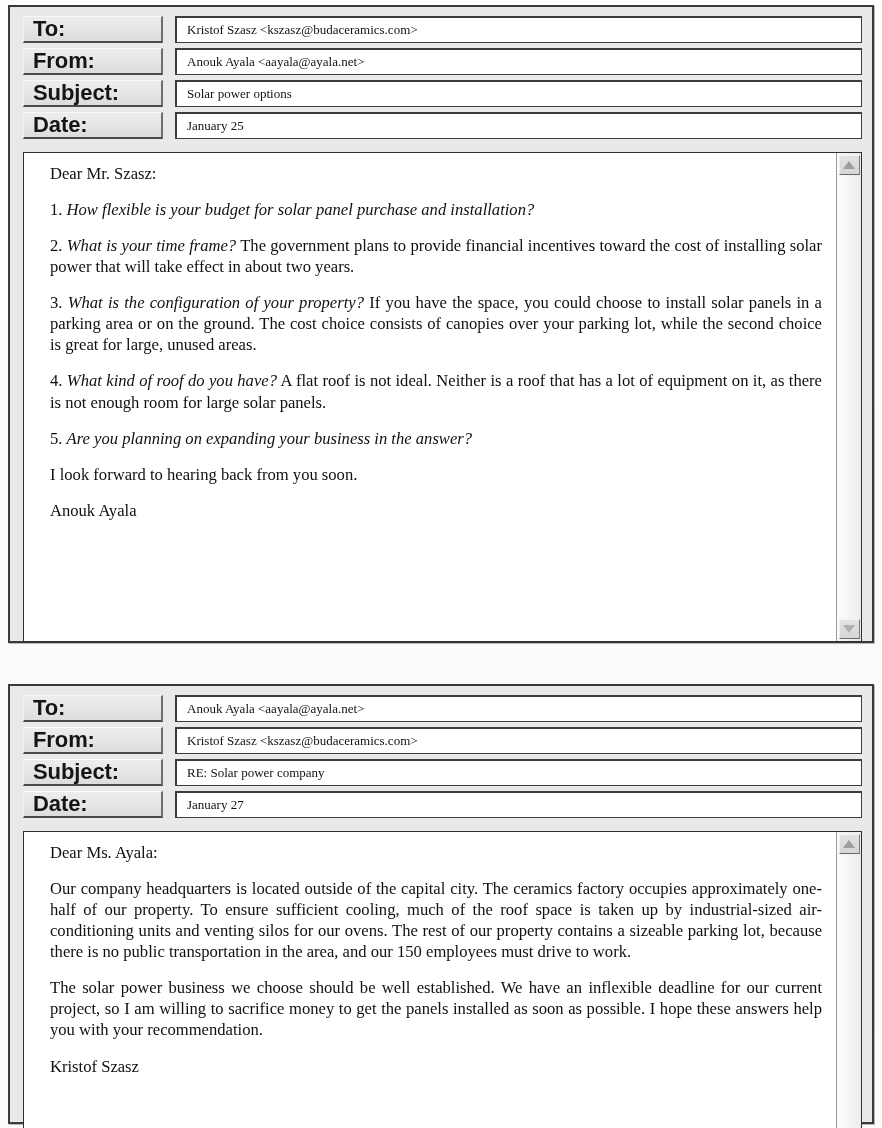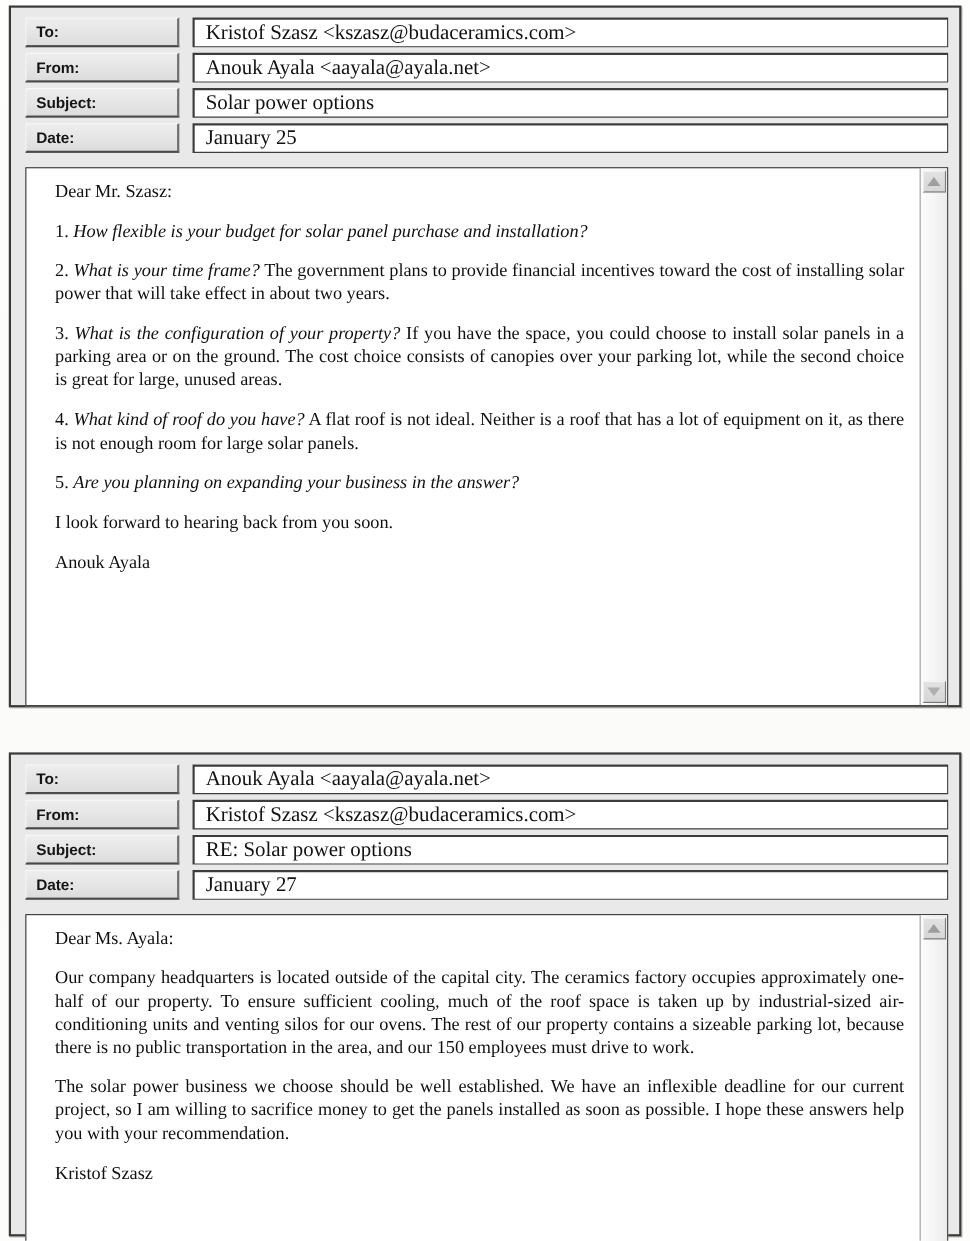--- a/index.html
+++ b/index.html
@@ -54,37 +54,37 @@
     border-top: 1px solid #f8f8f8;
     border-left: 1px solid #f4f4f4;
     border-right: 2px solid #6e6e6e;
     border-bottom: 2px solid #4a4a4a;
     box-sizing: border-box;
     display: flex;
     align-items: center;
     padding-left: 9px;
     font-family: "Liberation Sans", sans-serif;
     font-weight: bold;
-    font-size: 14px;
+    font-size: 22px;
     color: #151515;
     letter-spacing: -0.1px;
   }
   .header-value {
     margin-left: 12px;
     flex: 1 1 auto;
     background: #ffffff;
     border: 2px solid #3c3c3c;
     border-right-width: 1px;
     border-bottom-width: 1px;
     box-sizing: border-box;
     display: flex;
     align-items: center;
     padding-left: 10px;
     font-family: "Liberation Serif", serif;
-    font-size: 19px;
+    font-size: 13px;
     color: #121212;
     white-space: nowrap;
     overflow: hidden;
   }
 
   
   .body-pane {
     position: relative;
     margin: 4px 10px 10px 13px;
     background: #ffffff;
@@ -227,21 +227,21 @@
         <div class="header-value">Anouk Ayala &lt;aayala@ayala.net&gt;</div>
       </div>
 
       <div class="header-row">
         <div class="header-label">From:</div>
         <div class="header-value">Kristof Szasz &lt;kszasz@budaceramics.com&gt;</div>
       </div>
 
       <div class="header-row">
         <div class="header-label">Subject:</div>
-        <div class="header-value">RE: Solar power options</div>
+        <div class="header-value">RE: Solar power company</div>
       </div>
 
       <div class="header-row">
         <div class="header-label">Date:</div>
         <div class="header-value">January 27</div>
       </div>
 
     </div>
 
     <div class="body-pane">

